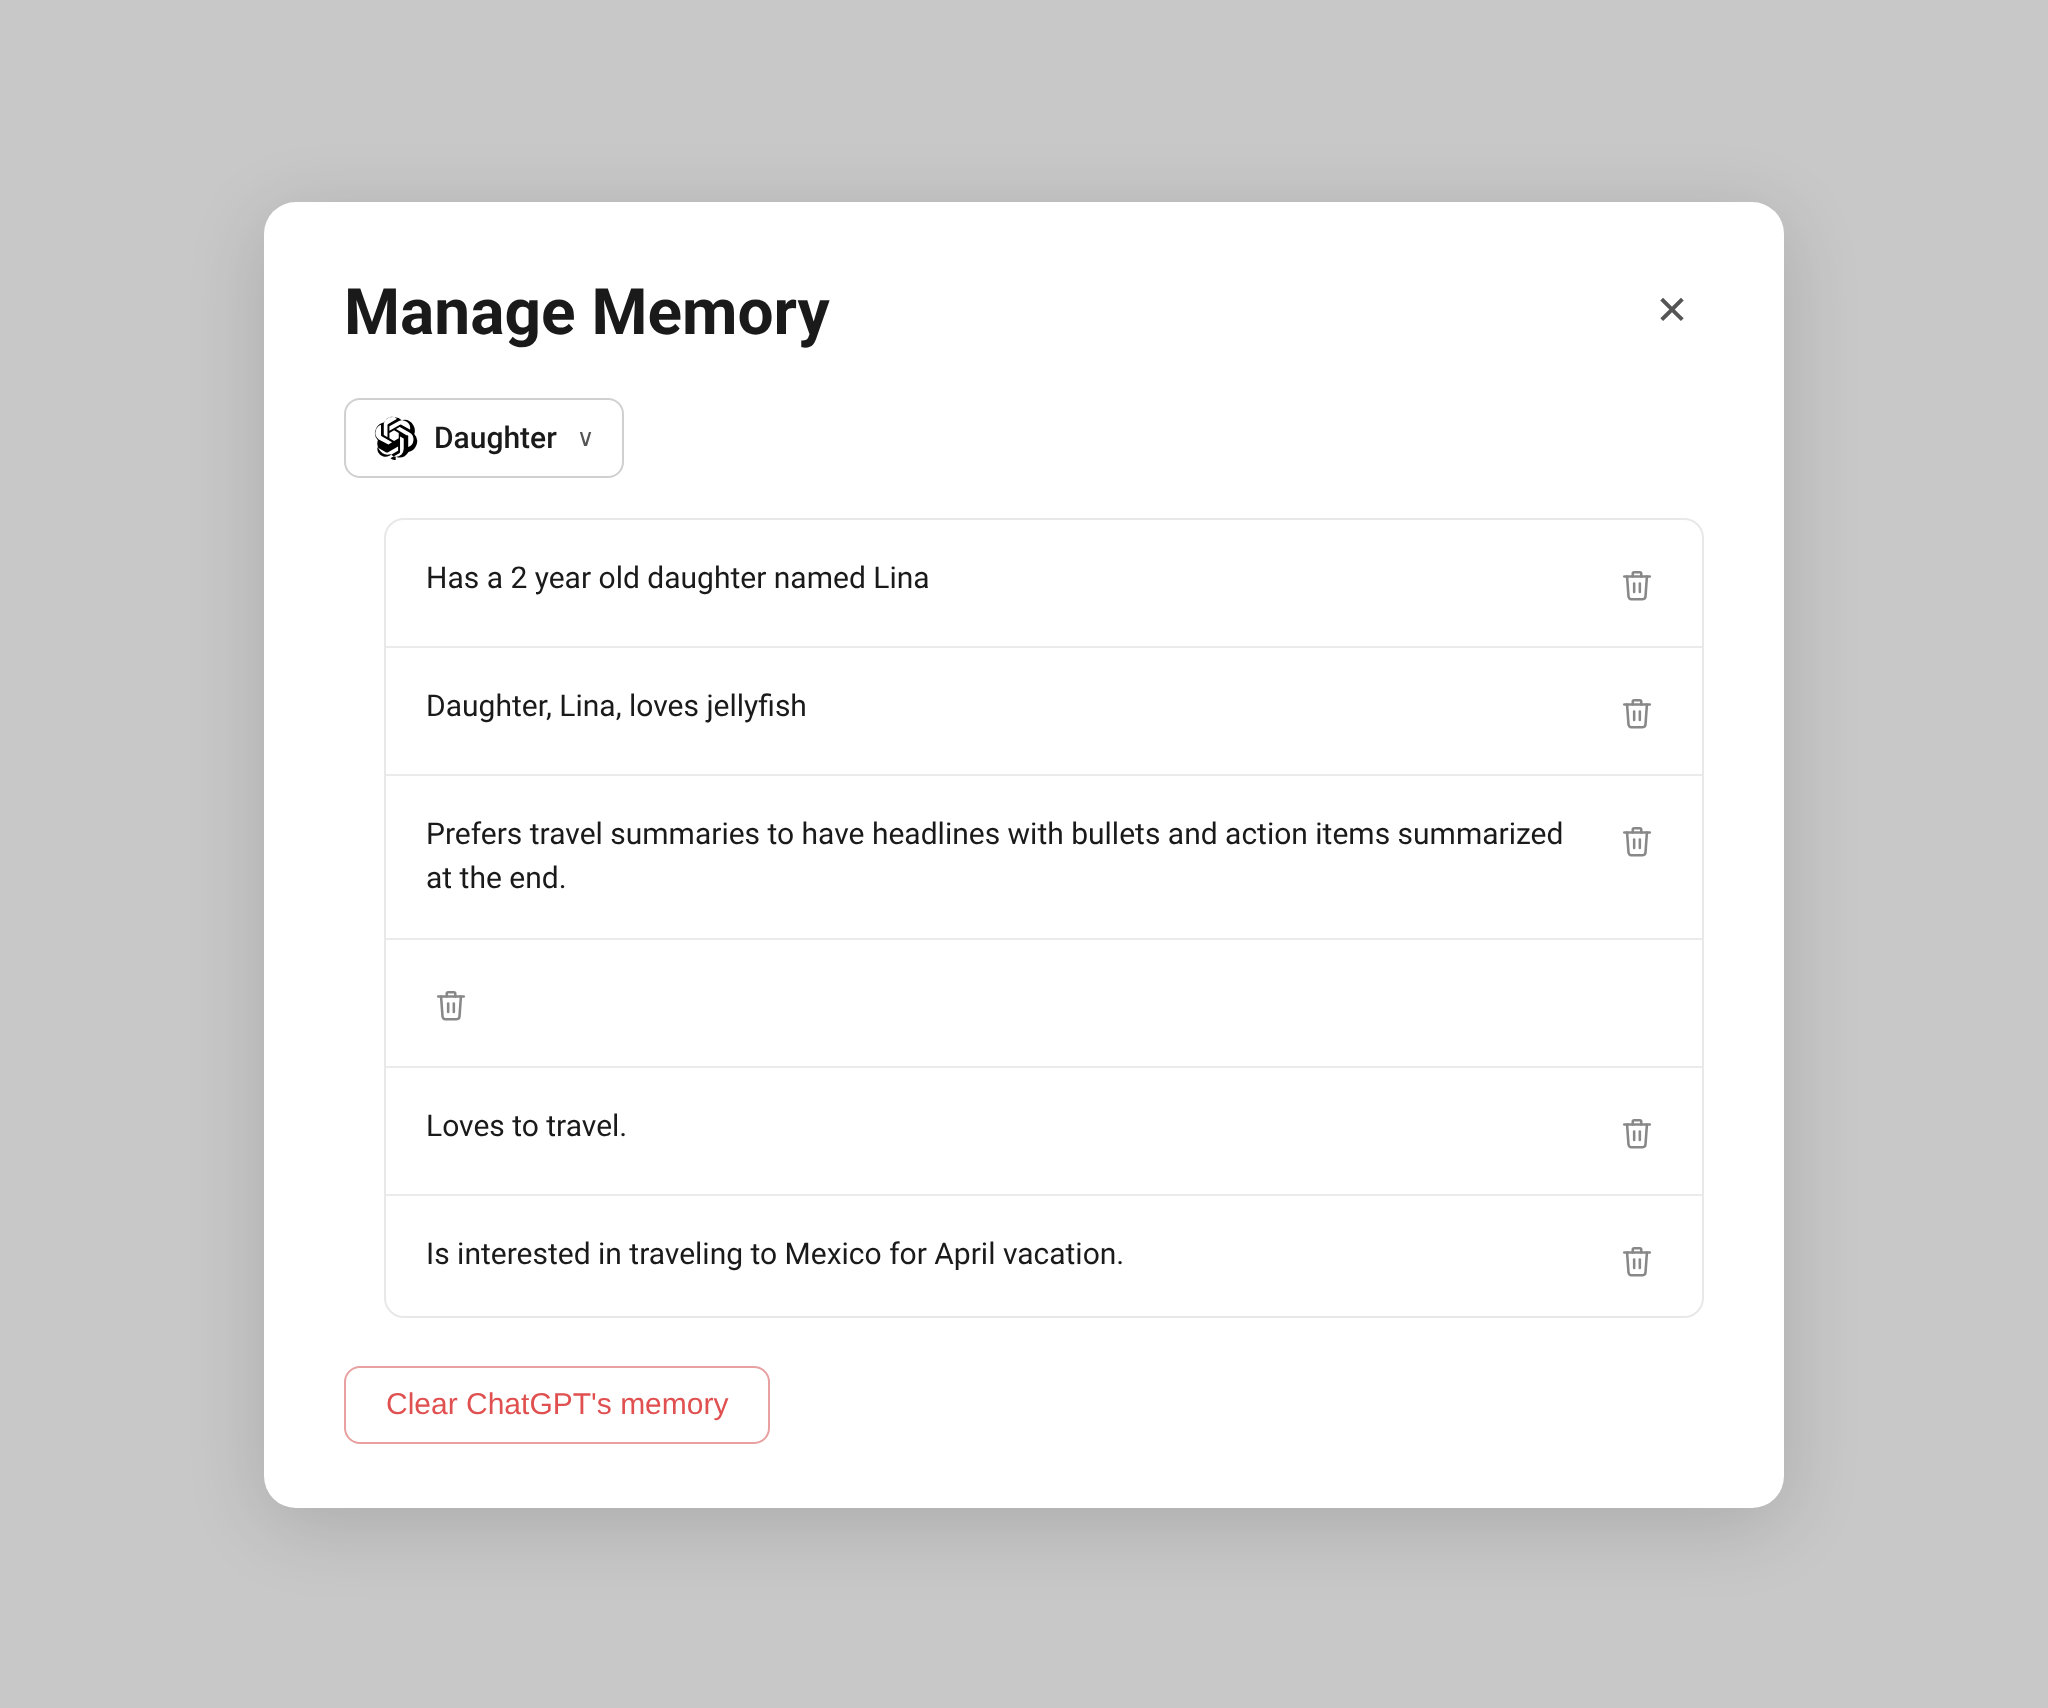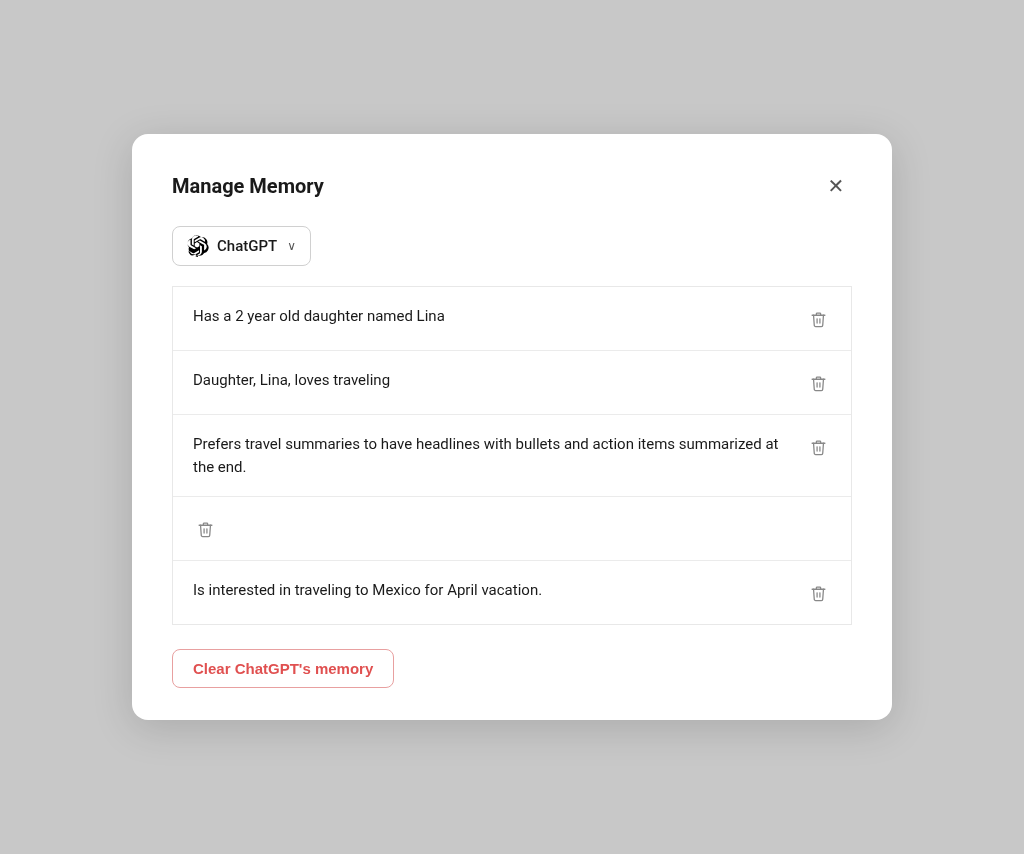--- a/index.html
+++ b/index.html
@@ -28,21 +28,21 @@
     }
 
     .modal-header {
       display: flex;
       align-items: center;
       justify-content: space-between;
       margin-bottom: 24px;
     }
 
     .modal-title {
-      font-size: 20px;
+      font-size: 32px;
       font-weight: 700;
       color: #1a1a1a;
     }
 
     .close-button {
       background: none;
       border: none;
       cursor: pointer;
       font-size: 20px;
       color: #555;
@@ -79,24 +79,25 @@
     }
 
     .chevron-icon {
       font-size: 12px;
       color: #555;
       margin-left: 2px;
     }
 
     .memory-list {
       border: 1.5px solid #e8e8e8;
-      border-radius: 0;
+      border-radius: 10px;
       overflow: hidden;
       max-height: 400px;
       overflow-y: auto;
+      margin-left: 20px;
     }
 
     .memory-list::-webkit-scrollbar {
       width: 6px;
     }
 
     .memory-list::-webkit-scrollbar-track {
       background: #f5f5f5;
     }
 
@@ -143,21 +144,21 @@
       margin-top: 24px;
     }
 
     .clear-button {
       background: none;
       border: 1.5px solid #e8a0a0;
       color: #e05050;
       border-radius: 8px;
       padding: 10px 20px;
       font-size: 15px;
-      font-weight: 700;
+      font-weight: 400;
       cursor: pointer;
       transition: background 0.15s;
     }
 
     
     .scroll-indicator {
       position: relative;
     }
   </style>
 </head>
@@ -168,39 +169,39 @@
     <h2 class="modal-title">Manage Memory</h2>
     <button class="close-button">
       <span>✕</span>
     </button>
   </div>
 
   <div class="source-selector">
     <svg class="chatgpt-icon" viewBox="0 0 41 41" fill="none" xmlns="http://www.w3.org/2000/svg">
       <path d="M37.532 16.87a9.963 9.963 0 0 0-.856-8.184 10.078 10.078 0 0 0-10.855-4.835 9.964 9.964 0 0 0-6.211-2.756 10.079 10.079 0 0 0-10.569 4.927 9.967 9.967 0 0 0-6.677 4.834 10.08 10.08 0 0 0 1.24 11.817 9.965 9.965 0 0 0 .856 8.185 10.079 10.079 0 0 0 10.855 4.835 9.965 9.965 0 0 0 6.211 2.755 10.079 10.079 0 0 0 10.57-4.927 9.967 9.967 0 0 0 6.677-4.834 10.079 10.079 0 0 0-1.241-11.817zm-17.322 24.22a7.474 7.474 0 0 1-4.799-1.735c.061-.033.168-.091.237-.134l7.964-4.6a1.294 1.294 0 0 0 .655-1.134V19.054l3.366 1.944a.12.12 0 0 1 .066.092v9.299a7.505 7.505 0 0 1-7.49 7.701zm-16.106-6.88a7.471 7.471 0 0 1-.894-5.023c.06.036.162.099.237.141l7.964 4.6a1.297 1.297 0 0 0 1.308 0l9.724-5.614v3.888a.12.12 0 0 1-.048.103l-8.051 4.649a7.504 7.504 0 0 1-10.24-2.744zM2.606 11.385A7.47 7.47 0 0 1 6.51 8.215v9.587a1.29 1.29 0 0 0 .654 1.132l9.723 5.614-3.366 1.944a.12.12 0 0 1-.114.012L4.396 21.88a7.504 7.504 0 0 1-1.79-10.495zm27.658 6.437l-9.724-5.615 3.367-1.943a.121.121 0 0 1 .114-.012l9.012 5.205a7.5 7.5 0 0 1-1.158 13.528v-9.586a1.29 1.29 0 0 0-.611-1.577zm3.35-5.043c-.059-.037-.162-.099-.236-.141l-7.965-4.6a1.298 1.298 0 0 0-1.308 0l-9.723 5.614v-3.888a.12.12 0 0 1 .048-.103l8.05-4.645a7.497 7.497 0 0 1 11.135 7.763zm-21.063 6.929l-3.367-1.944a.12.12 0 0 1-.065-.092v-9.299a7.497 7.497 0 0 1 12.293-5.756 6.94 6.94 0 0 0-.236.134l-7.965 4.6a1.294 1.294 0 0 0-.654 1.132l-.006 11.225zm1.829-3.943l4.33-2.501 4.332 2.498v4.997l-4.331 2.5-4.331-2.5V15.765z" fill="currentColor"></path>
     </svg>
-    <span class="source-label">ChatGPT</span>
+    <span class="source-label">Daughter</span>
     <span class="chevron-icon">∨</span>
   </div>
 
   <div class="memory-list scroll-indicator" id="memory-list">
   <div class="memory-item">
         <span class="memory-text">Has a 2 year old daughter named Lina</span>
         <button class="delete-button" title="Delete memory">
           <svg width="17" height="17" viewBox="0 0 24 24" fill="none" stroke="#888" stroke-width="1.8" stroke-linecap="round" stroke-linejoin="round">
       <polyline points="3 6 5 6 21 6"></polyline>
       <path d="M19 6l-1 14a2 2 0 0 1-2 2H8a2 2 0 0 1-2-2L5 6"></path>
       <path d="M10 11v6"></path>
       <path d="M14 11v6"></path>
       <path d="M9 6V4a1 1 0 0 1 1-1h4a1 1 0 0 1 1 1v2"></path>
     </svg>
         </button>
       </div>
       <div class="memory-item">
-        <span class="memory-text">Daughter, Lina, loves traveling</span>
+        <span class="memory-text">Daughter, Lina, loves jellyfish</span>
         <button class="delete-button" title="Delete memory">
           <svg width="17" height="17" viewBox="0 0 24 24" fill="none" stroke="#888" stroke-width="1.8" stroke-linecap="round" stroke-linejoin="round">
       <polyline points="3 6 5 6 21 6"></polyline>
       <path d="M19 6l-1 14a2 2 0 0 1-2 2H8a2 2 0 0 1-2-2L5 6"></path>
       <path d="M10 11v6"></path>
       <path d="M14 11v6"></path>
       <path d="M9 6V4a1 1 0 0 1 1-1h4a1 1 0 0 1 1 1v2"></path>
     </svg>
         </button>
       </div>
@@ -210,20 +211,32 @@
           <svg width="17" height="17" viewBox="0 0 24 24" fill="none" stroke="#888" stroke-width="1.8" stroke-linecap="round" stroke-linejoin="round">
       <polyline points="3 6 5 6 21 6"></polyline>
       <path d="M19 6l-1 14a2 2 0 0 1-2 2H8a2 2 0 0 1-2-2L5 6"></path>
       <path d="M10 11v6"></path>
       <path d="M14 11v6"></path>
       <path d="M9 6V4a1 1 0 0 1 1-1h4a1 1 0 0 1 1 1v2"></path>
     </svg>
         </button>
       </div>
       <div class="memory-item">
+        <button class="delete-button" title="Delete memory">
+          <svg width="17" height="17" viewBox="0 0 24 24" fill="none" stroke="#888" stroke-width="1.8" stroke-linecap="round" stroke-linejoin="round">
+      <polyline points="3 6 5 6 21 6"></polyline>
+      <path d="M19 6l-1 14a2 2 0 0 1-2 2H8a2 2 0 0 1-2-2L5 6"></path>
+      <path d="M10 11v6"></path>
+      <path d="M14 11v6"></path>
+      <path d="M9 6V4a1 1 0 0 1 1-1h4a1 1 0 0 1 1 1v2"></path>
+    </svg>
+        </button>
+      </div>
+      <div class="memory-item">
+        <span class="memory-text">Loves to travel.</span>
         <button class="delete-button" title="Delete memory">
           <svg width="17" height="17" viewBox="0 0 24 24" fill="none" stroke="#888" stroke-width="1.8" stroke-linecap="round" stroke-linejoin="round">
       <polyline points="3 6 5 6 21 6"></polyline>
       <path d="M19 6l-1 14a2 2 0 0 1-2 2H8a2 2 0 0 1-2-2L5 6"></path>
       <path d="M10 11v6"></path>
       <path d="M14 11v6"></path>
       <path d="M9 6V4a1 1 0 0 1 1-1h4a1 1 0 0 1 1 1v2"></path>
     </svg>
         </button>
       </div>

